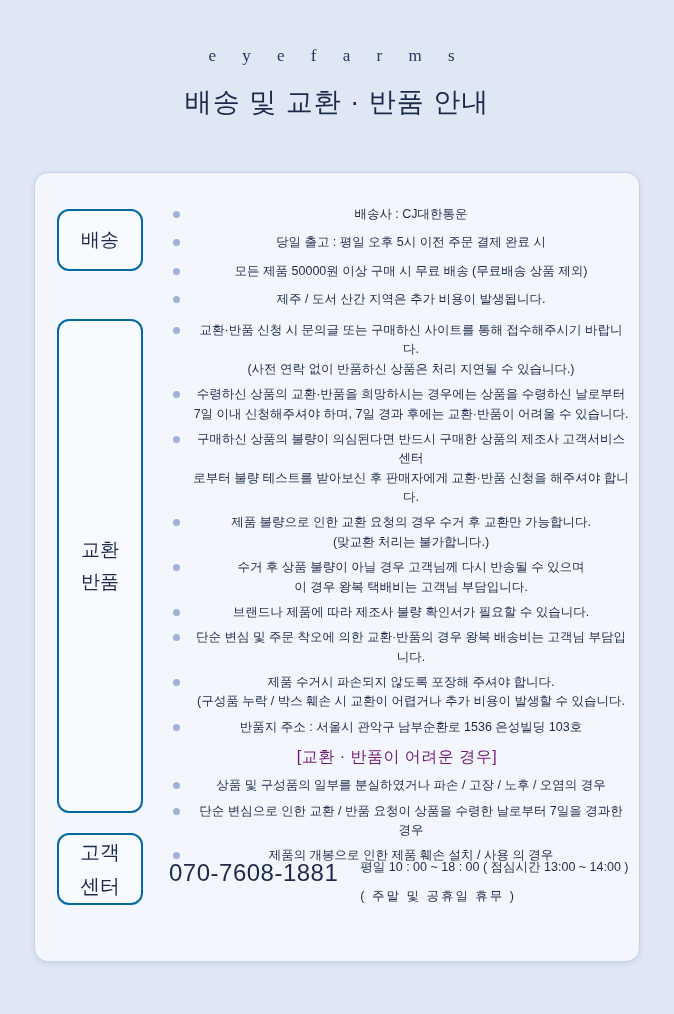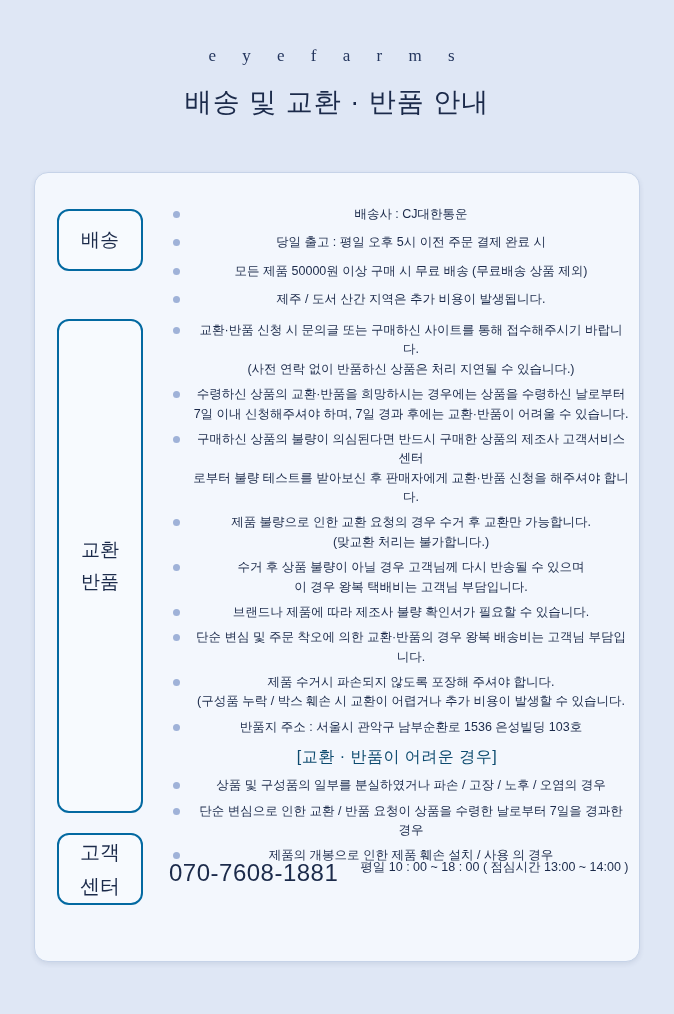--- a/index.html
+++ b/index.html
@@ -129,21 +129,21 @@
     height: 494px;
     margin-top: 0px;
   }
   .sec-exchange .sec-body { padding-top: 2px; padding-left: 22px; }
   .sec-exchange ul.items > li { margin-bottom: 6px; }
 
   .hard-case-title {
     text-align: center;
     font-size: 16px;
     margin: 10px 0 8px 0;
-    color: #0c4a6e;
+    color: #701a75;
     letter-spacing: 0.5px;
   }
 
   
   .sec-cs {
     position: absolute;
     top: 660px;
     left: 0;
     right: 4px;
   }
@@ -252,18 +252,19 @@
 
     <div class="section sec-cs">
       <div class="sec-label">
         <span class="lab-line">고객</span>
         <span class="lab-line">센터</span>
       </div>
       <div class="cs-body">
         <div class="cs-phone">070-7608-1881</div>
         <div class="cs-hours">
           <div>평일 10 : 00 ~ 18 : 00  ( 점심시간 13:00 ~ 14:00 )</div>
+          <div class="weekend">(    주말  및 공휴일  휴무    )</div>
         </div>
       </div>
     </div>
 
   </div>
 </div>
 
 </body></html>

